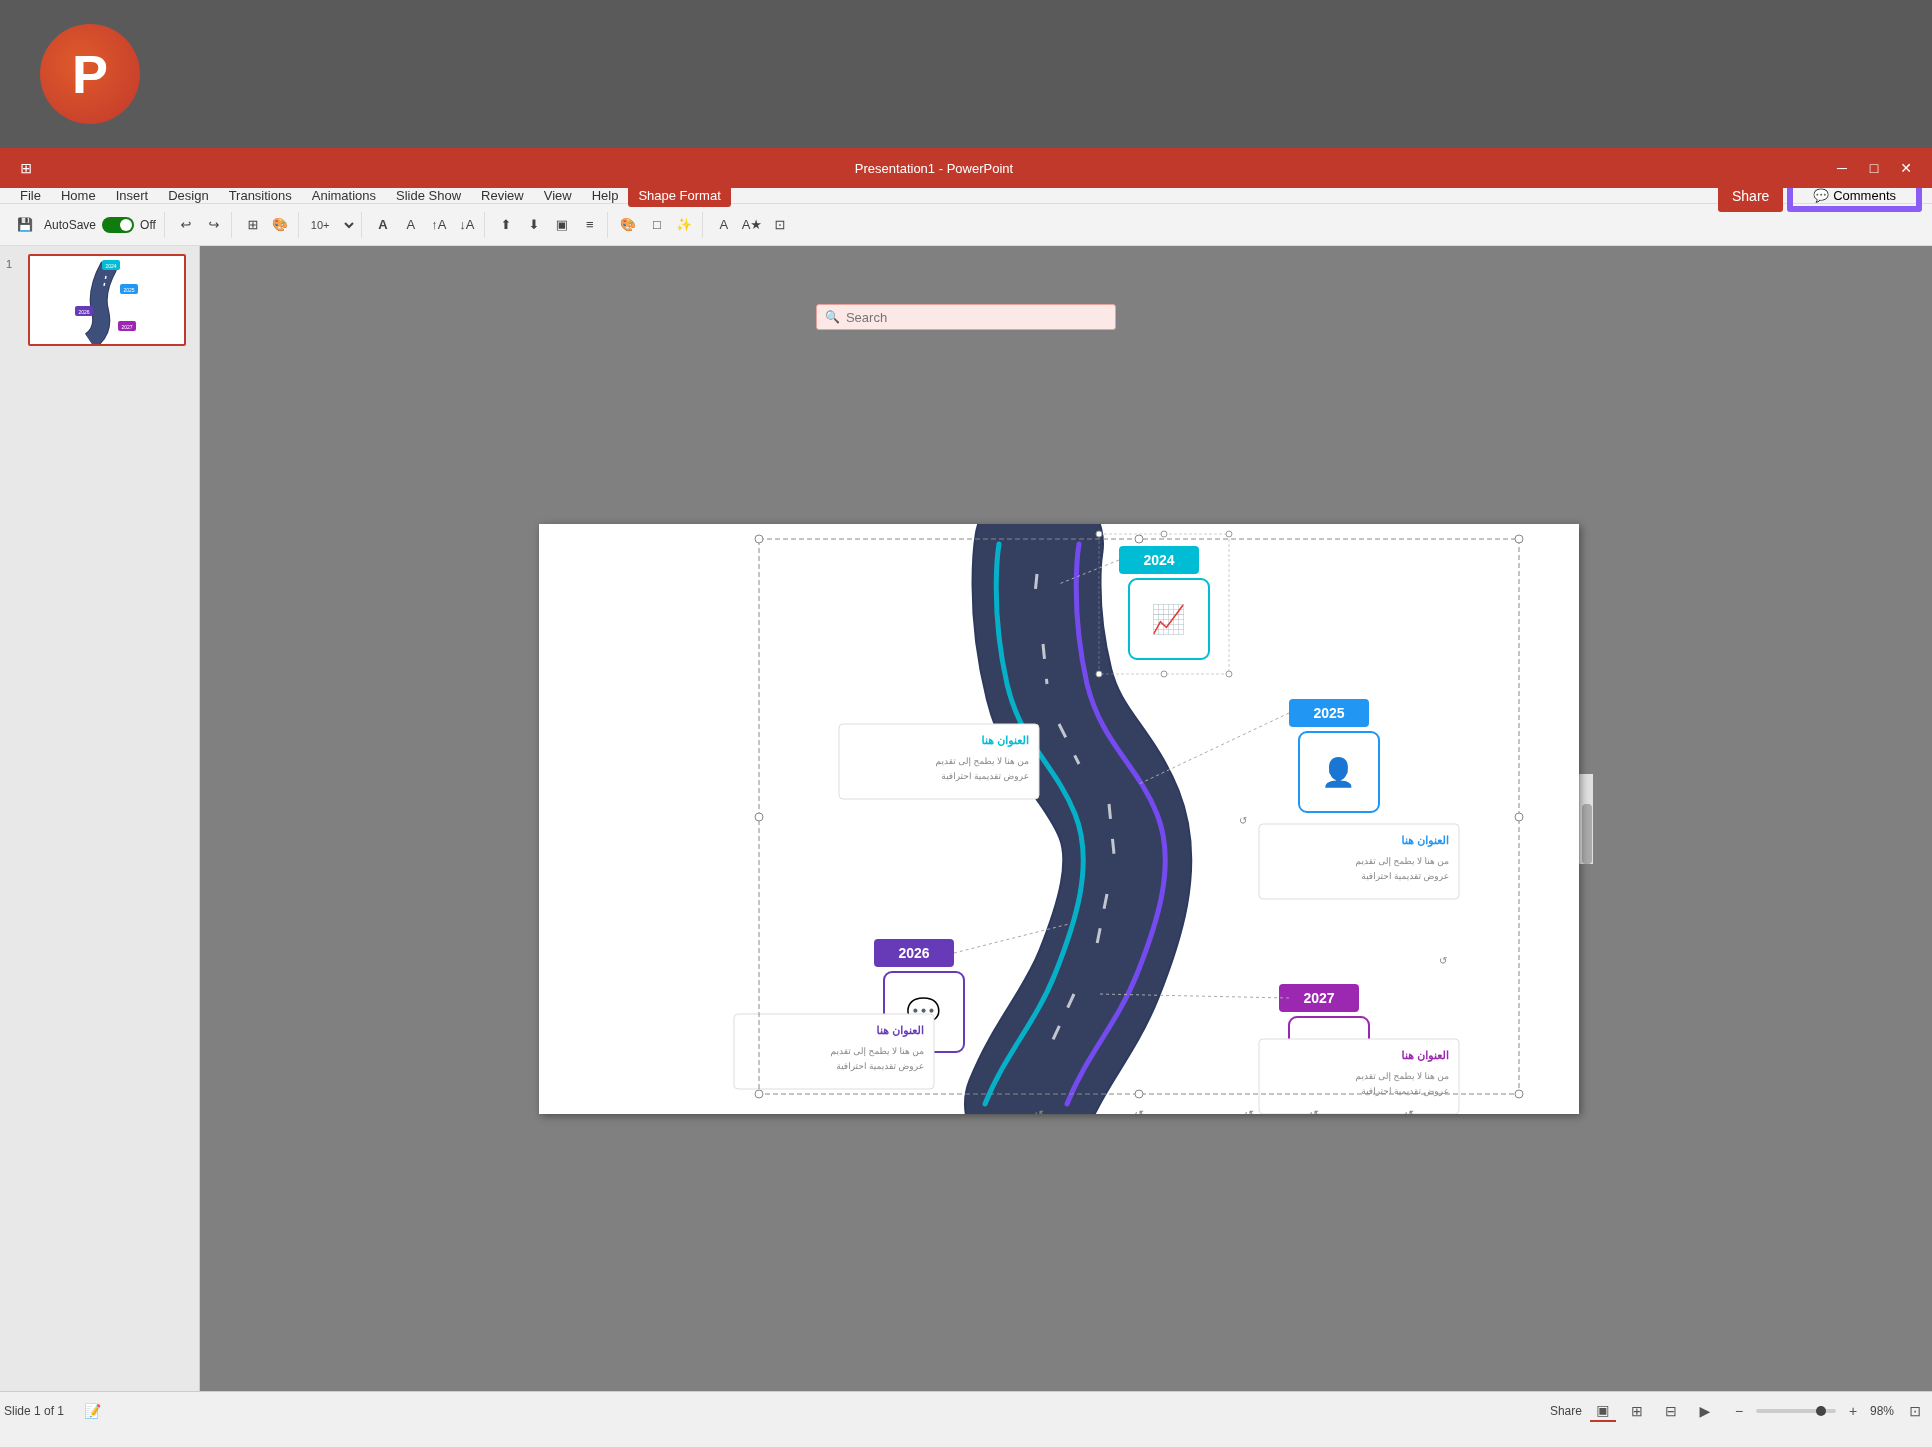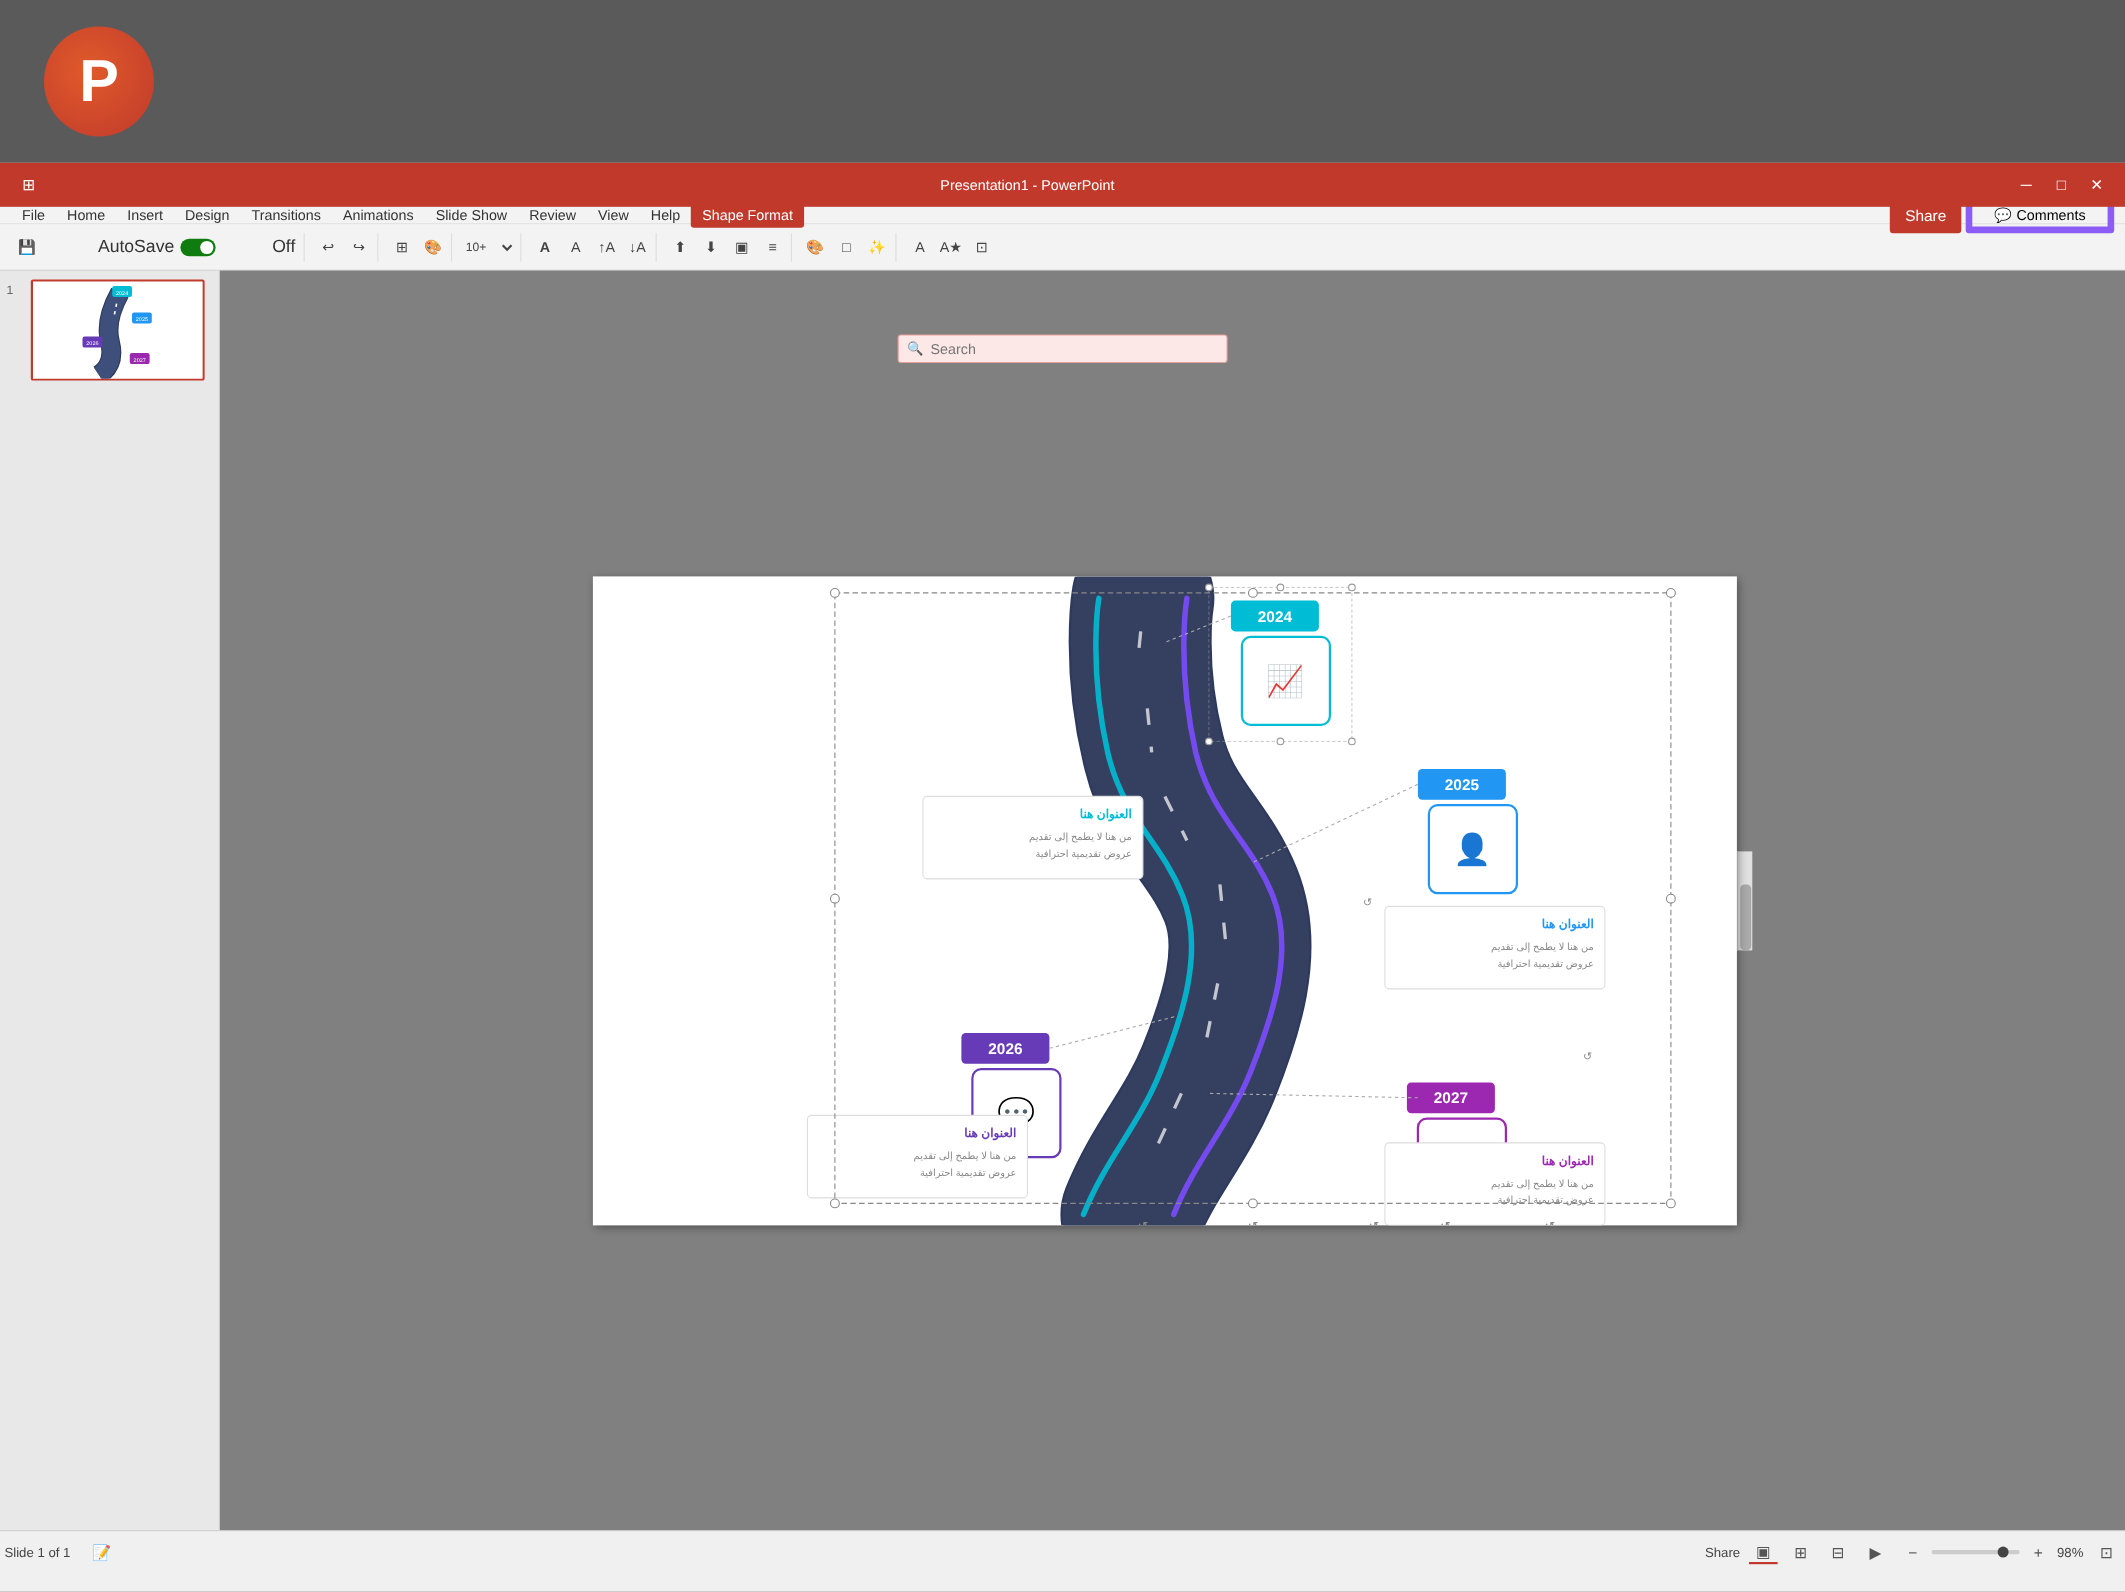--- a/index.html
+++ b/index.html
@@ -172,24 +172,23 @@
       border: none;
       cursor: pointer;
       border-radius: 2px;
       font-size: 13px;
       display: flex;
       align-items: center;
       justify-content: center;
       color: #444;
     }
     .tb-label {
-      font-size: 16px;
+      font-size: 12px;
       color: #333;
       padding: 0 4px;
-      margin-left: 45px;
     }
     .autosave-toggle {
       background: #107c10;
       border-radius: 10px;
       width: 32px;
       height: 16px;
       position: relative;
       cursor: pointer;
     }
     .autosave-toggle::after {

